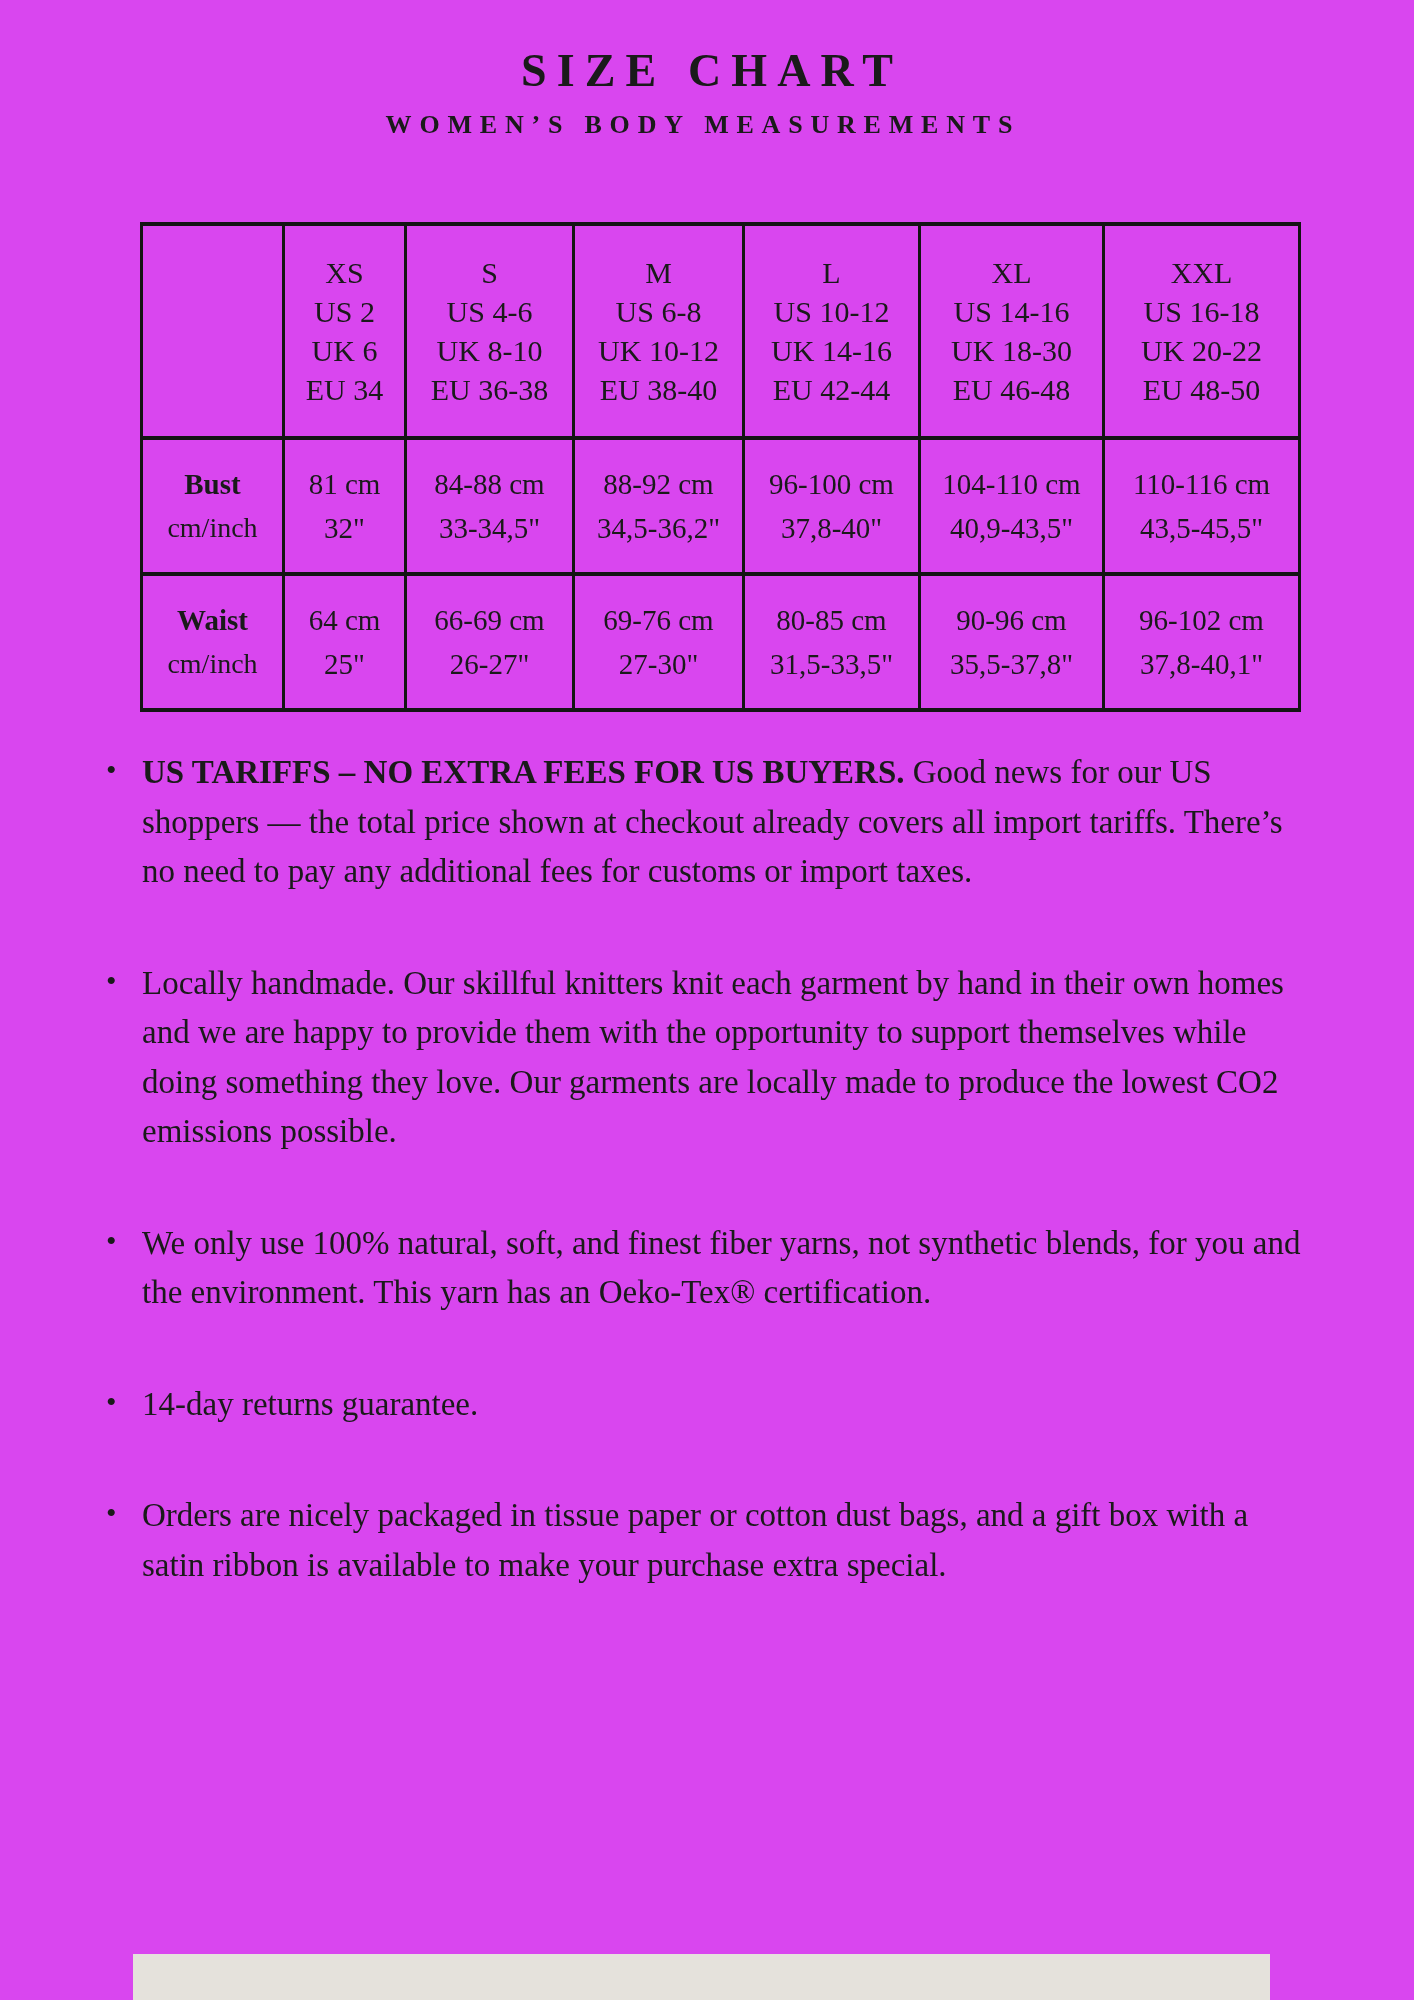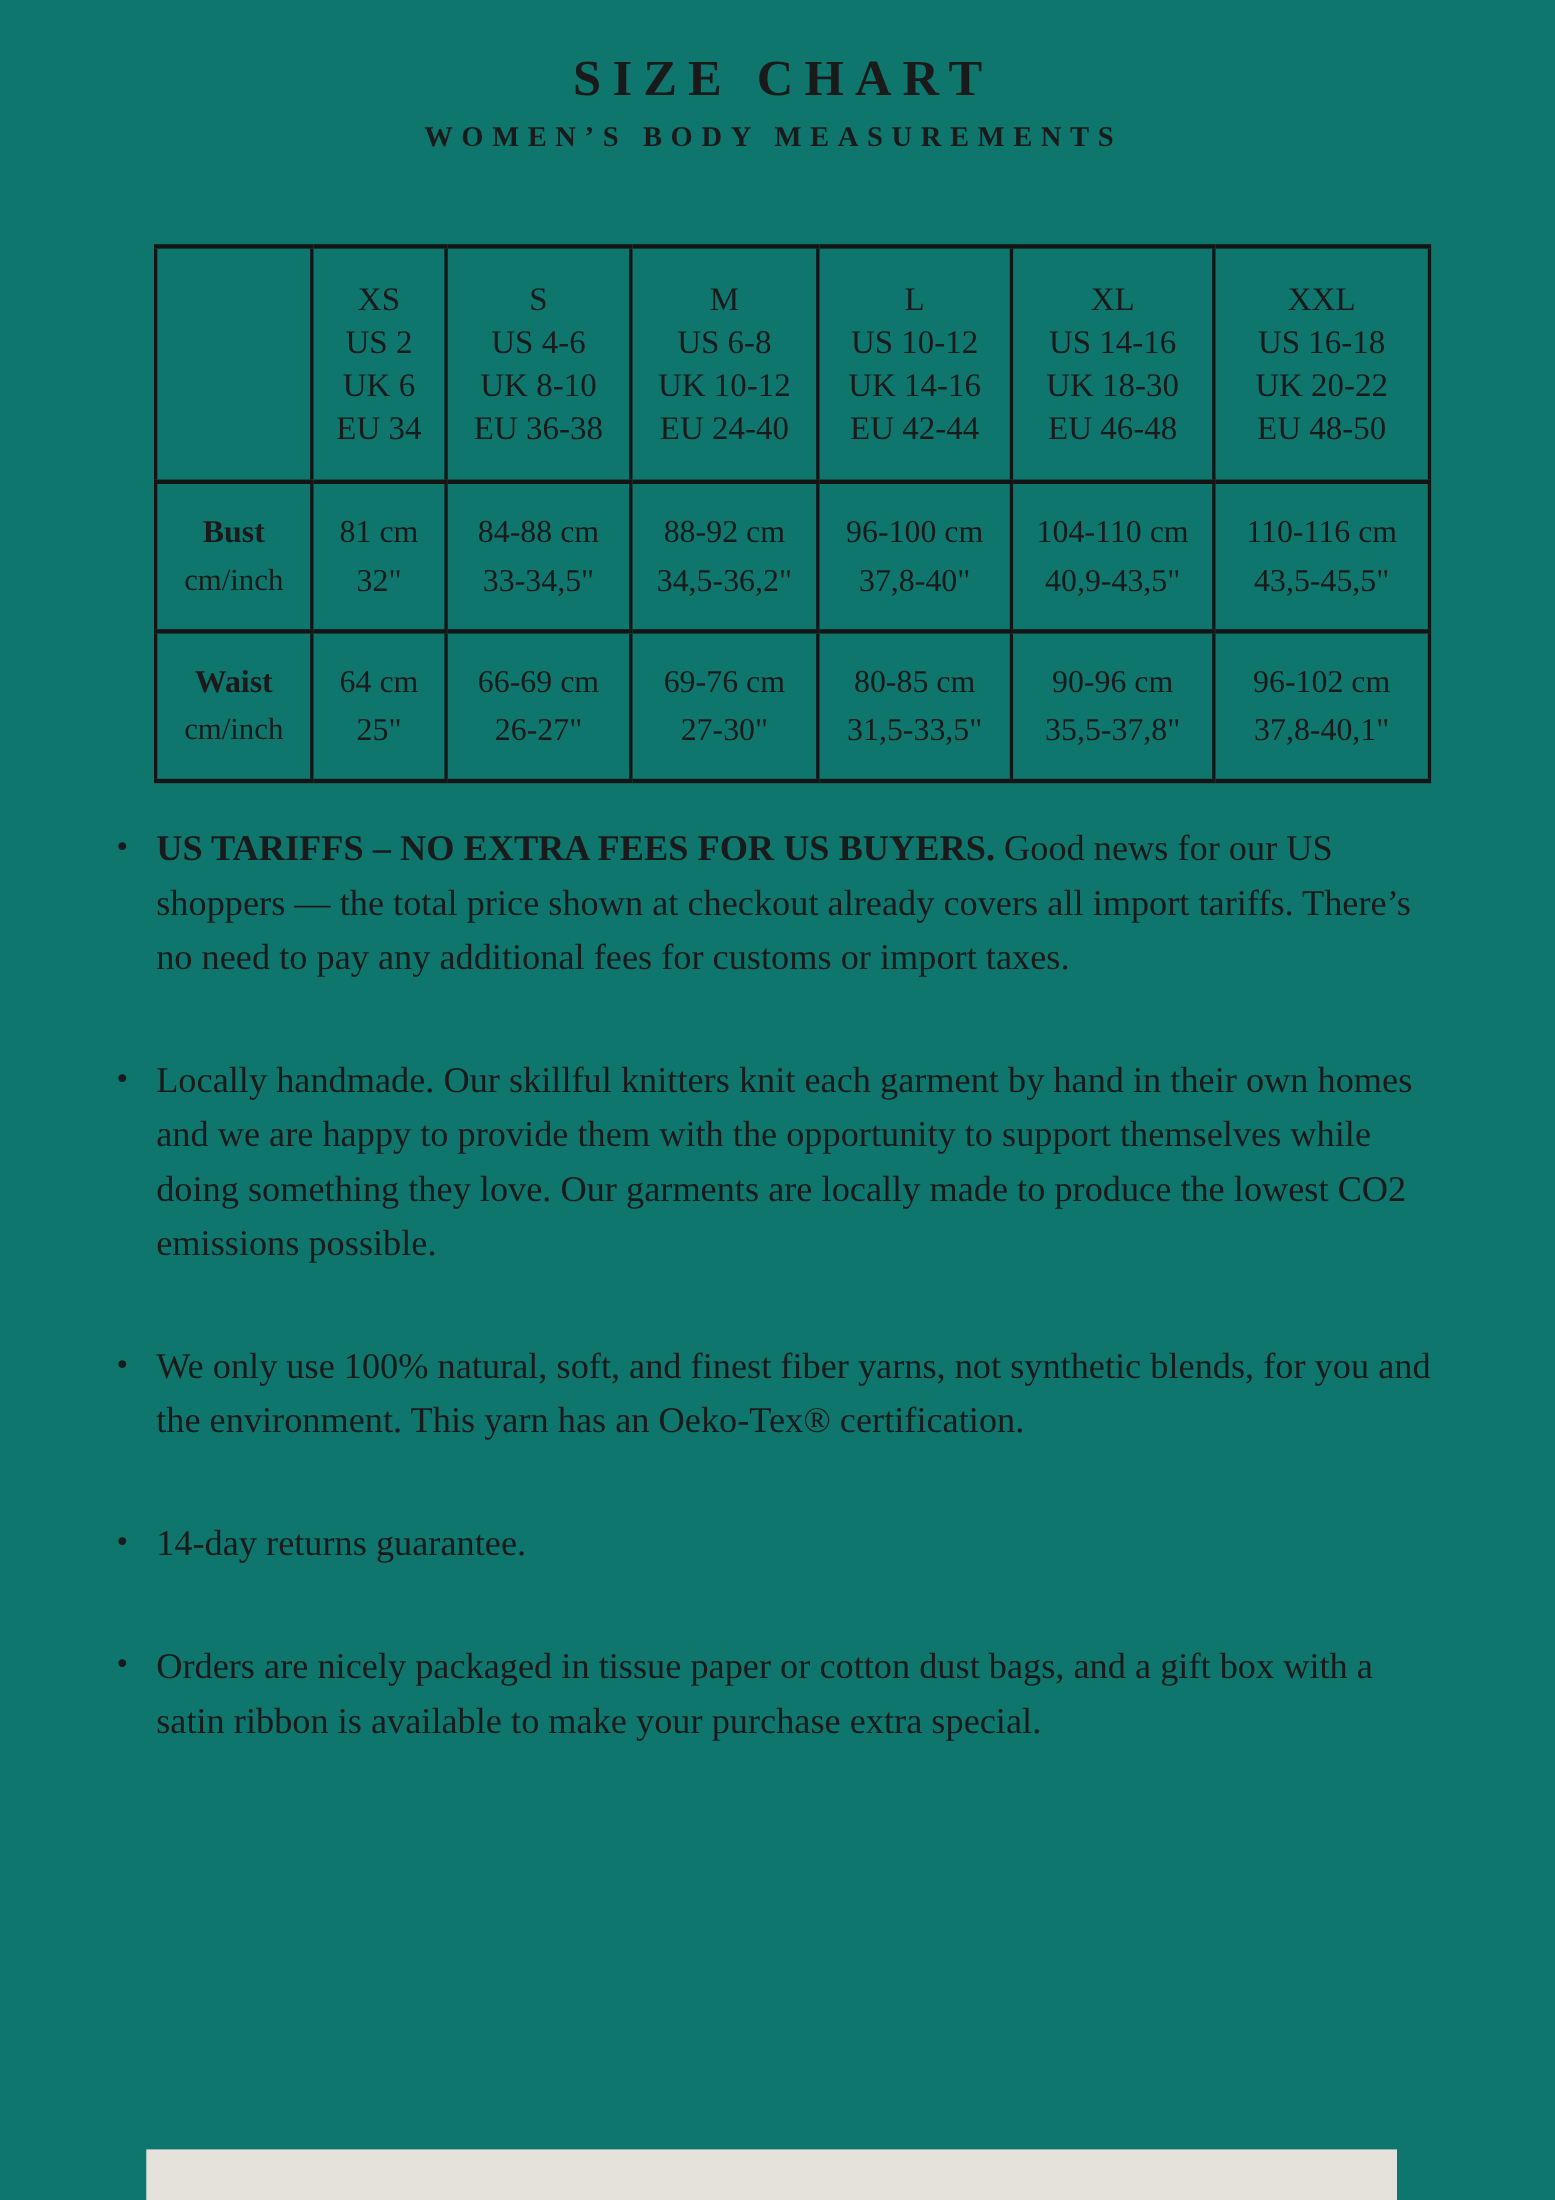--- a/index.html
+++ b/index.html
@@ -4,21 +4,21 @@
 <style>
   html, body {
     margin: 0;
     padding: 0;
     background: #f8f6f1;
   }
   .page {
     position: relative;
     width: 1414px;
     height: 2000px;
-    background: #0f766e;
+    background: #d946ef;
     font-family: "Liberation Serif", serif;
     color: #1a1a1a;
     overflow: hidden;
   }
 
   
   .header {
     position: absolute;
     top: 46px;
     left: 0;
@@ -149,21 +149,21 @@
         <td>
           <div class="hdr-line">S</div>
           <div class="hdr-line">US 4-6</div>
           <div class="hdr-line">UK 8-10</div>
           <div class="hdr-line">EU 36-38</div>
         </td>
         <td>
           <div class="hdr-line">M</div>
           <div class="hdr-line">US 6-8</div>
           <div class="hdr-line">UK 10-12</div>
-          <div class="hdr-line">EU 24-40</div>
+          <div class="hdr-line">EU 38-40</div>
         </td>
         <td>
           <div class="hdr-line">L</div>
           <div class="hdr-line">US 10-12</div>
           <div class="hdr-line">UK 14-16</div>
           <div class="hdr-line">EU 42-44</div>
         </td>
         <td>
           <div class="hdr-line">XL</div>
           <div class="hdr-line">US 14-16</div>

